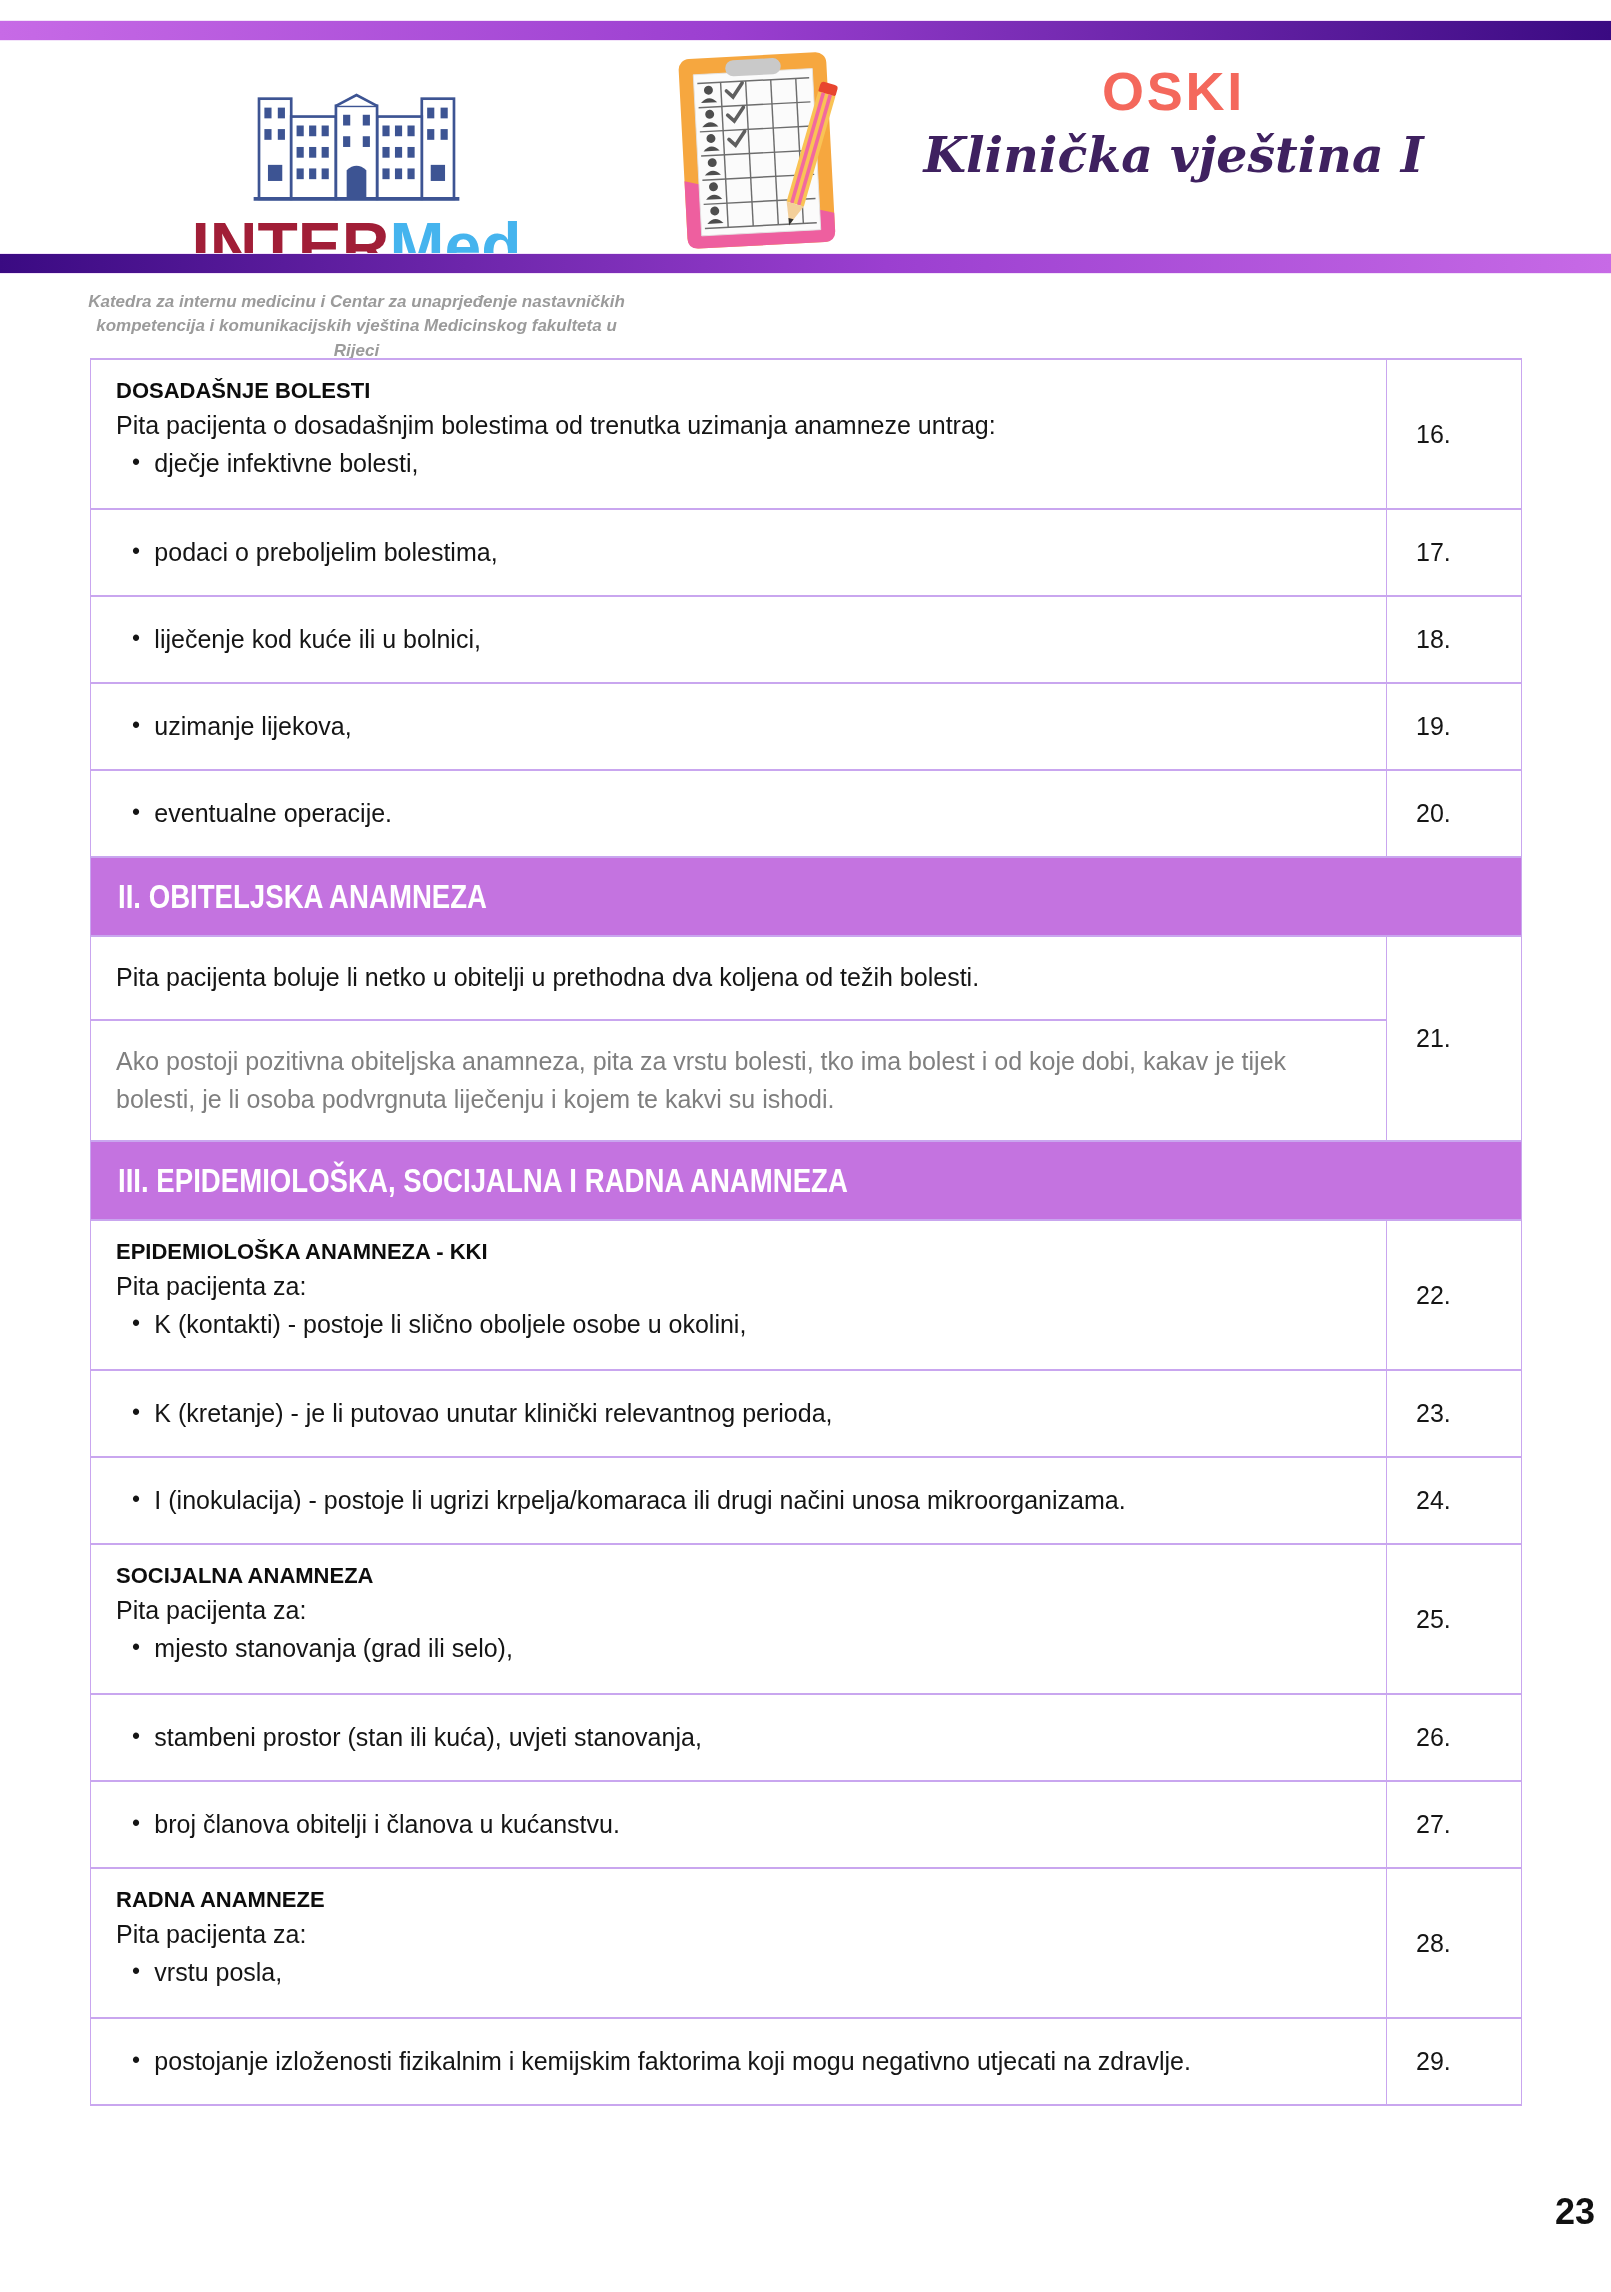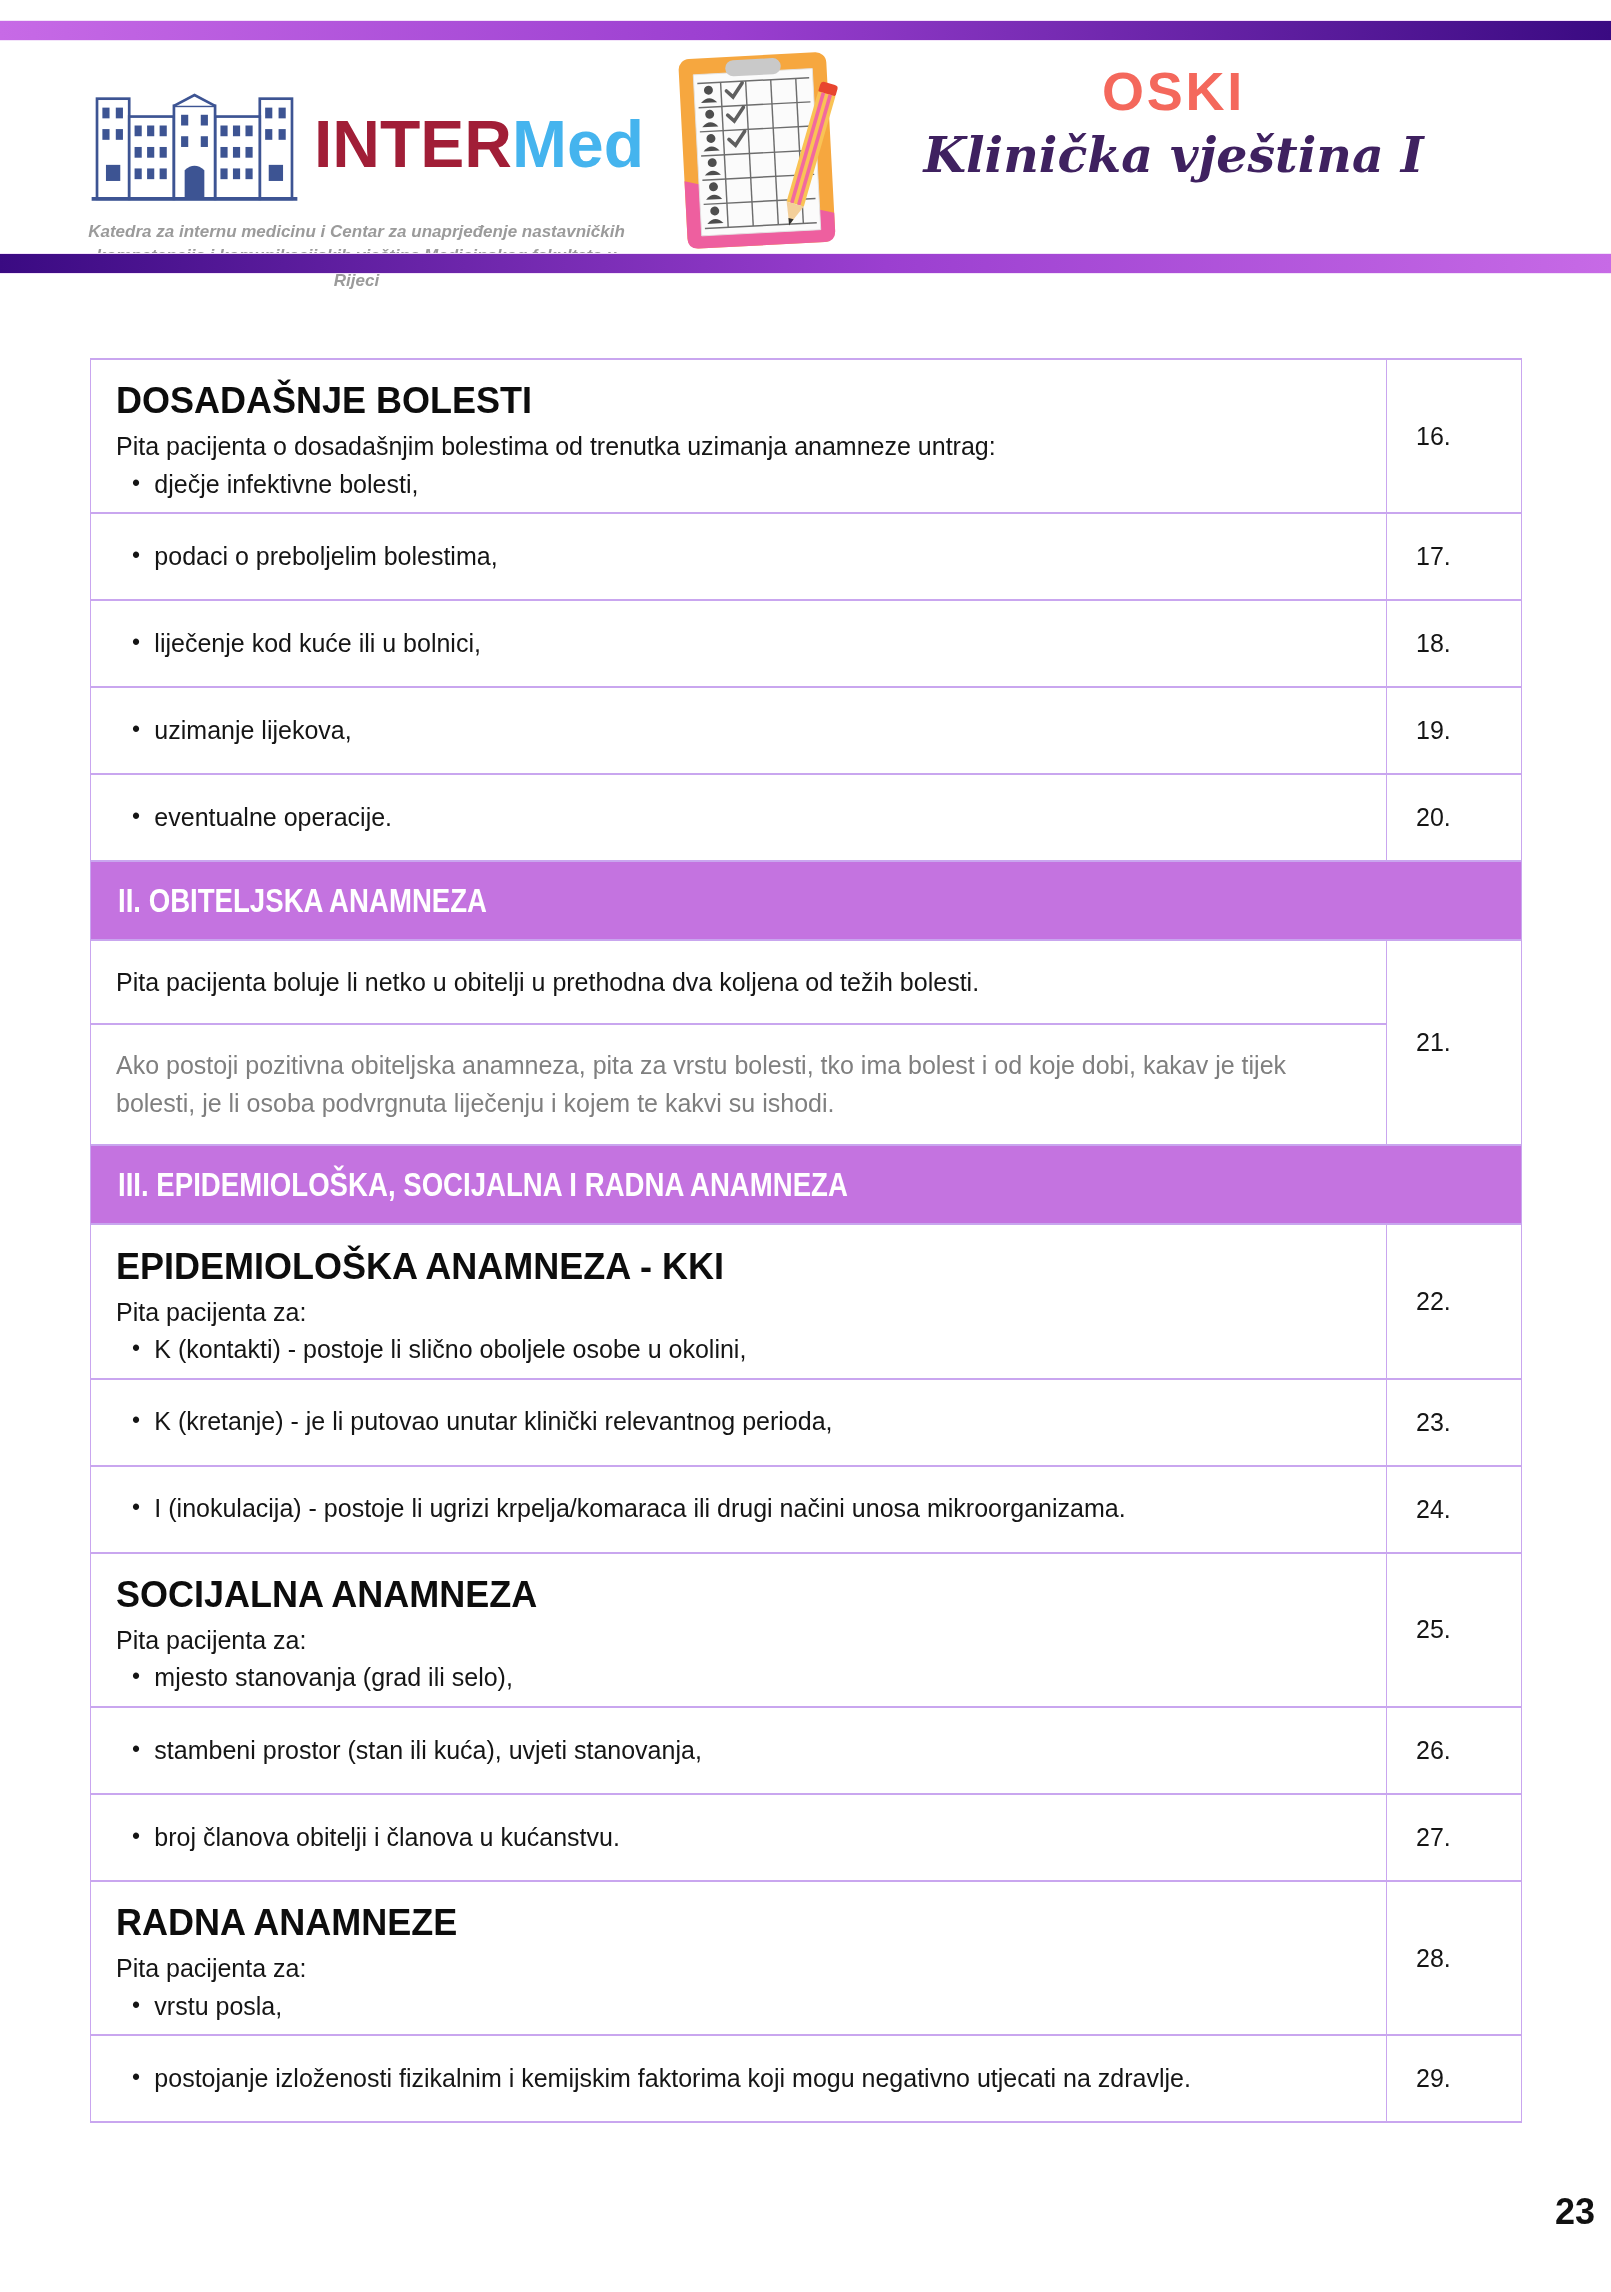--- a/index.html
+++ b/index.html
@@ -9,21 +9,21 @@
   
   .top-bar{position:absolute;left:0;top:19.7px;width:1611px;height:19px;
     background:linear-gradient(90deg, var(--grad-light,#c76ae6) 0%, #9b3fd0 45%, var(--grad-dark,#3a0a82) 100%);
     border-top:1.8px solid #f3e3fa;border-bottom:1.8px solid #f3e3fa;}
   .bottom-bar{position:absolute;left:0;top:253px;width:1611px;height:19px;
     background:linear-gradient(90deg, var(--grad-dark,#3a0a82) 0%, #9b3fd0 55%, var(--grad-light,#c76ae6) 100%);
     border-top:1.8px solid #f3e3fa;border-bottom:1.8px solid #f3e3fa;}
 
   
   .logo-block{position:absolute;left:88px;top:79px;width:537px;}
-  .logo-row{display:flex;align-items:center;gap:13px;}
+  .logo-row{display:flex;align-items:center;gap:4px;flex-direction:column;}
   .brand{font-size:66px;font-weight:bold;letter-spacing:0px;line-height:1;}
   .brand .inter{color:var(--inter-red,#a11e37);}
   .brand .med{color:var(--med-blue,#45b4ee);}
   .tagline{margin-top:10.7px;text-align:center;color:var(--tagline-gray,#9b9b9b);
     font-style:italic;font-weight:bold;font-size:17px;line-height:1.45;}
 
   
   .clipboard{position:absolute;left:665px;top:41px;}
 
   
@@ -33,21 +33,21 @@
     font-size:49px;line-height:1;margin-top:12.5px;font-weight:bold;}
   .main-title{color:var(--title-purple,#3f2160);font-size:68px;font-weight:bold;line-height:1;
     margin-top:-7.2px;white-space:nowrap;display:inline-block;transform:scale(0.82,1.18);transform-origin:center top;}
 
   
   .checklist{position:absolute;left:90px;top:358px;width:1431px;border-collapse:collapse;table-layout:fixed;}
   .checklist td{border:1.8px solid var(--border-purple,#c9a6ef);border-bottom-width:2.7px;border-top-width:2.7px;
     color:#151515;font-size:25px;vertical-align:middle;}
   .main-cell{padding:9px 36px 9px 25px;line-height:1.5;}
   .main-cell.full{vertical-align:top;padding-top:14.3px;}
-  .row-title{font-weight:bold;font-size:36px;color:#0d0d0d;}
+  .row-title{font-weight:bold;font-size:22px;color:#0d0d0d;}
   .row-text{font-size:25px;}
   .row-text.gray{color:var(--gray-text,#7f7f7f);padding-right:27px;}
   .bline{display:flex;align-items:flex-start;margin-left:16px;}
   .bline .dot{margin-right:14.3px;font-size:23px;line-height:1.55;}
   .num-cell{font-weight:normal;font-size:28px;padding-left:29px;vertical-align:middle;}
   tr.full{height:150px;} tr.bullet{height:87px;} tr.text{height:84px;} tr.graytext{height:121px;}
   tr.section{height:79px;}
   .section-cell{background:var(--section-purple,#c473e0);color:#ffffff;padding-left:27px;}
   .section-label{color:#fff;font-weight:bold;font-size:30px;display:inline-block;transform:scale(0.92,1.12);transform-origin:left center;white-space:nowrap;}
 

